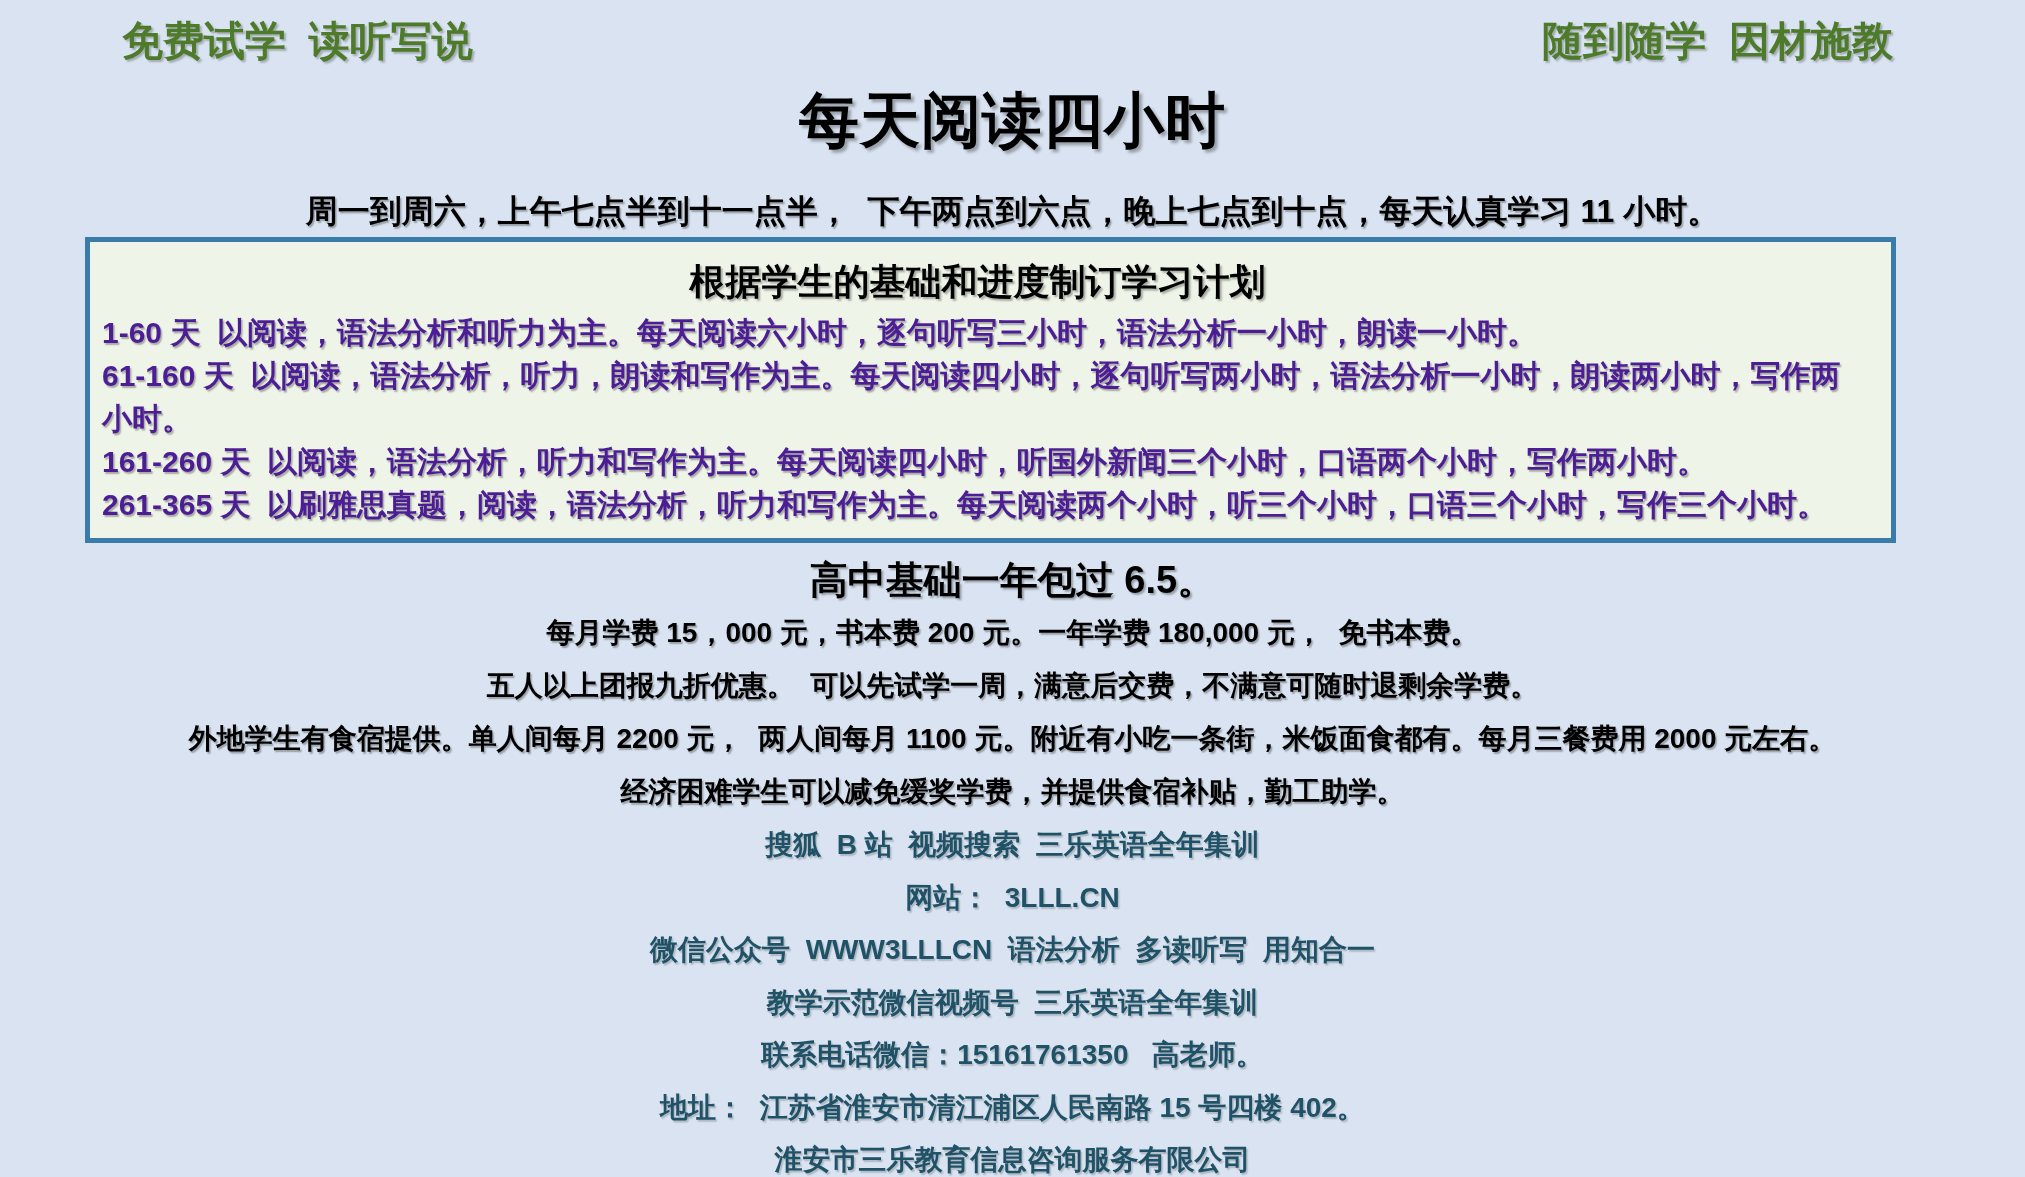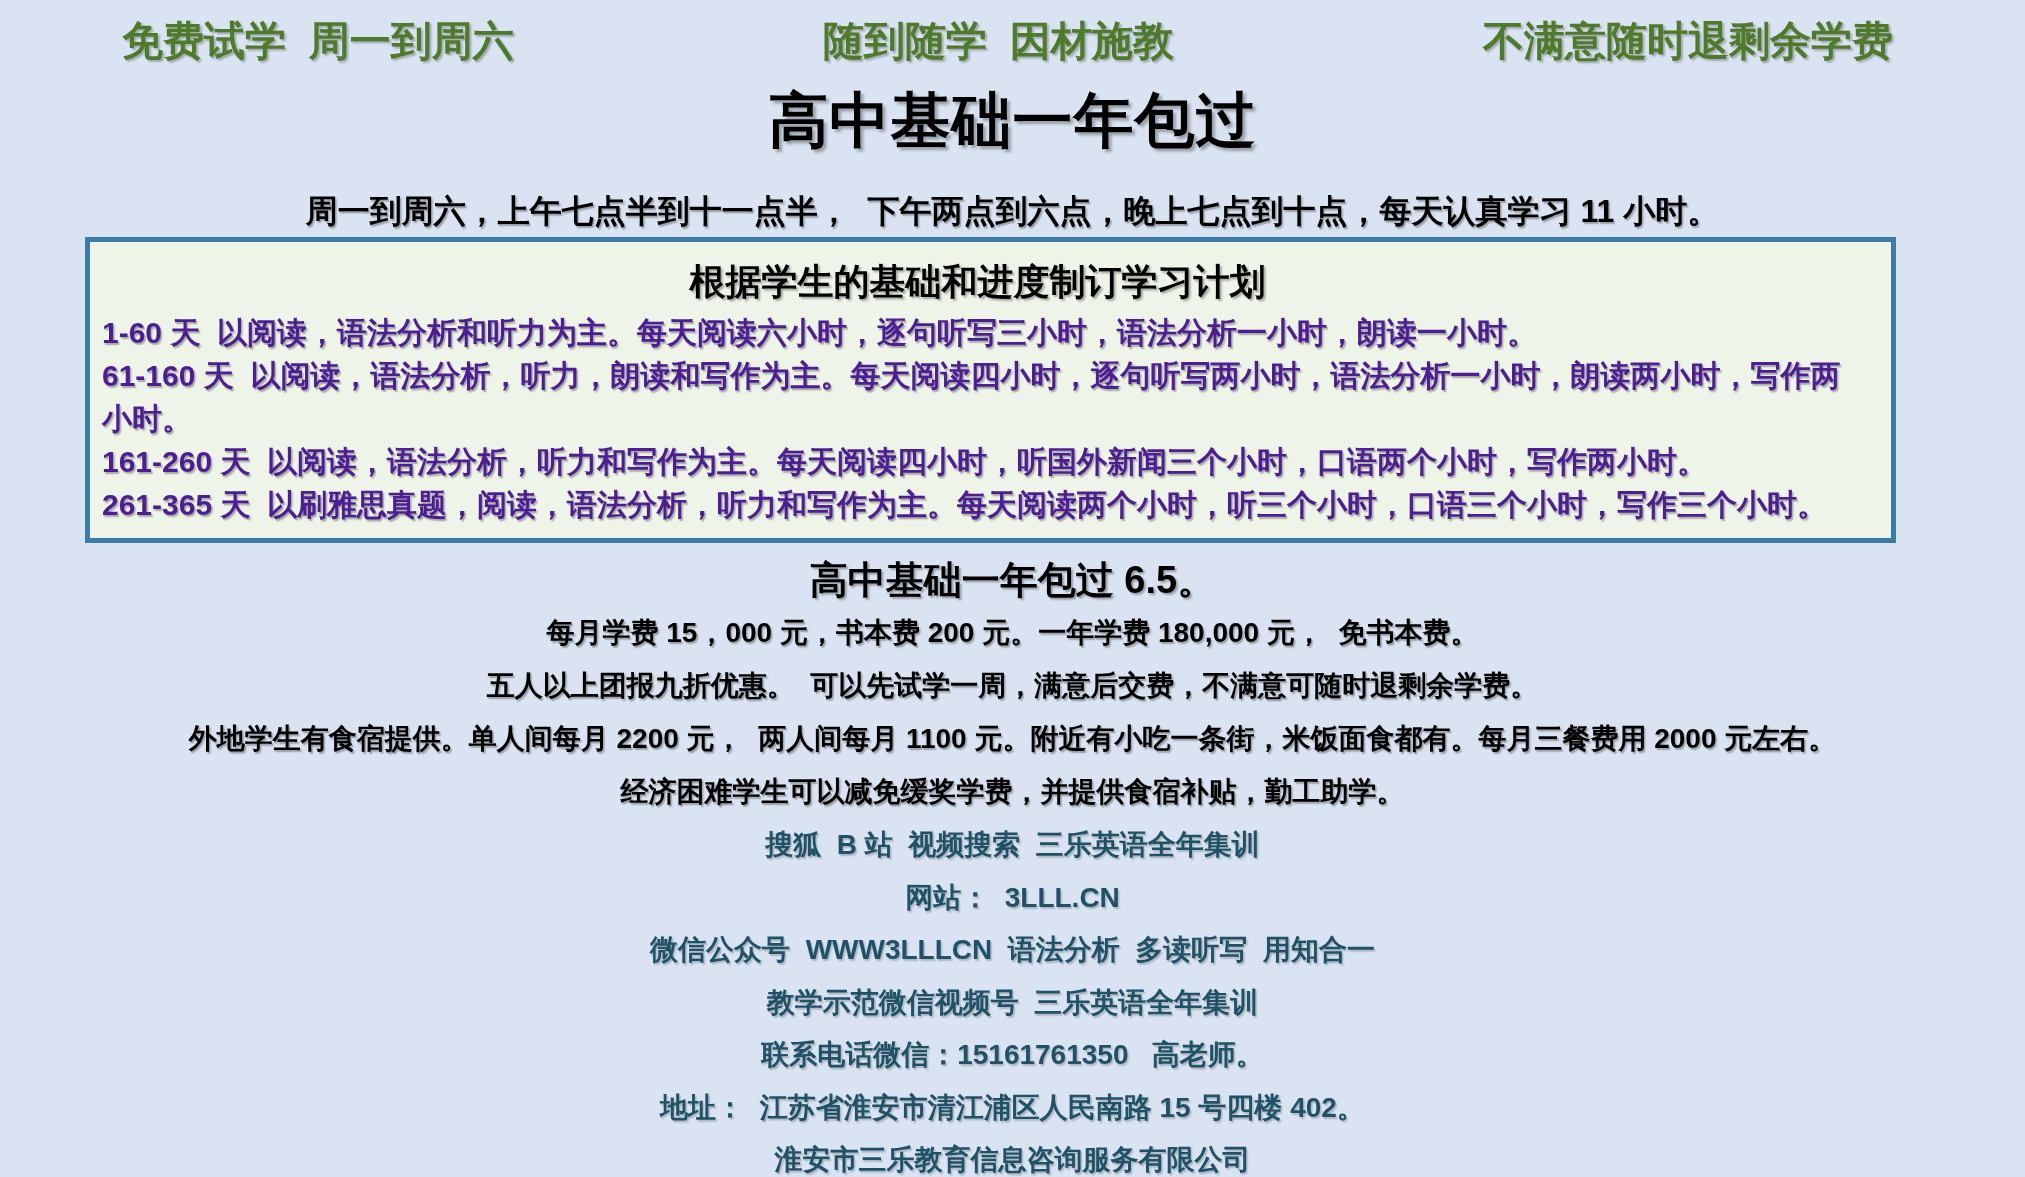--- a/index.html
+++ b/index.html
@@ -100,26 +100,25 @@
     line-height: 52.5px;
     text-shadow: 1.5px 1.5px 1.5px rgba(0,0,0,0.2);
   }
 </style>
 </head>
 <body>
 
 <div class="page" style="background: rgb(217, 227, 241);">
 
   <div class="badges" style="color: rgb(78, 123, 42);">
-    <span class="bound">免费试学  周一到周六</span>
+    <span class="bound">免费试学  读听写说</span>
     <span class="bound">随到随学  因材施教</span>
-    <span class="bound">不满意随时退剩余学费</span>
   </div>
 
-  <h1 class="title bound">高中基础一年包过</h1>
+  <h1 class="title bound">每天阅读四小时</h1>
 
   <div class="schedule bound">周一到周六，上午七点半到十一点半，  下午两点到六点，晚上七点到十点，每天认真学习 11 小时。</div>
 
   <div class="plan-box" style="border-color: rgb(58, 123, 169); background: rgb(238, 244, 232); padding-left: 12px;">
     <div class="plan-heading bound">根据学生的基础和进度制订学习计划</div>
     <div class="plan-items">
       <div class="plan-item bound">1-60 天  以阅读，语法分析和听力为主。每天阅读六小时，逐句听写三小时，语法分析一小时，朗读一小时。</div>
       <div class="plan-item bound">61-160 天  以阅读，语法分析，听力，朗读和写作为主。每天阅读四小时，逐句听写两小时，语法分析一小时，朗读两小时，写作两小时。</div>
       <div class="plan-item bound">161-260 天  以阅读，语法分析，听力和写作为主。每天阅读四小时，听国外新闻三个小时，口语两个小时，写作两小时。</div>
       <div class="plan-item bound">261-365 天  以刷雅思真题，阅读，语法分析，听力和写作为主。每天阅读两个小时，听三个小时，口语三个小时，写作三个小时。</div>

